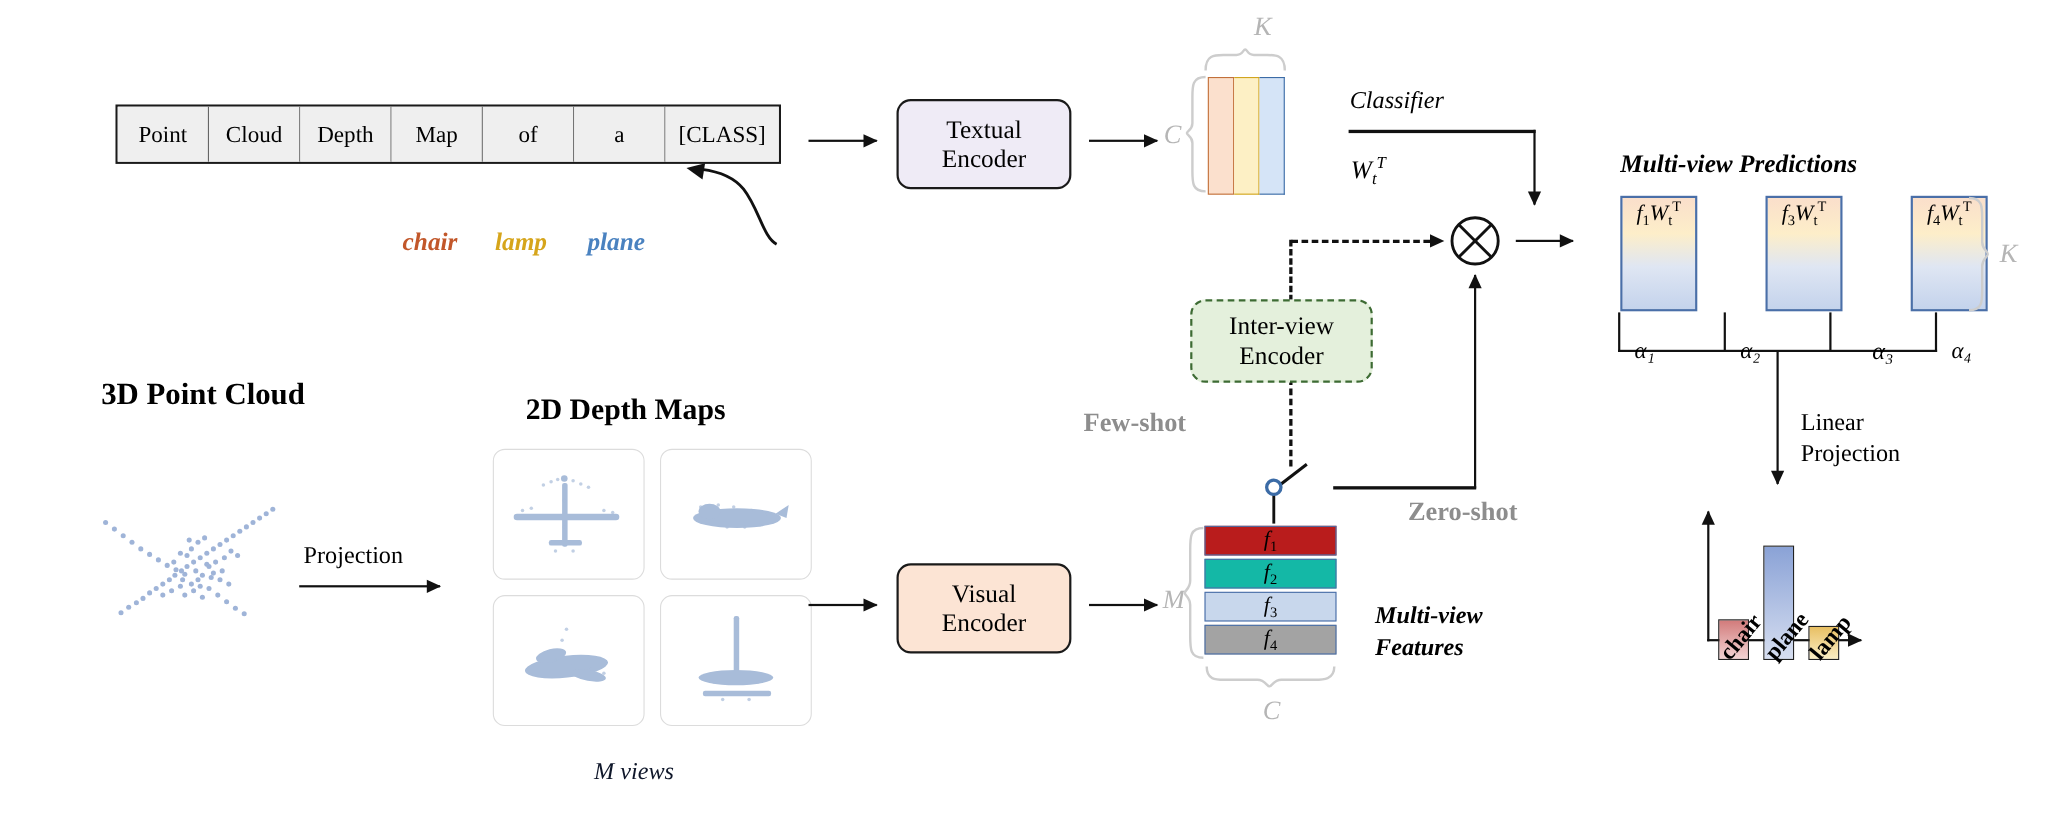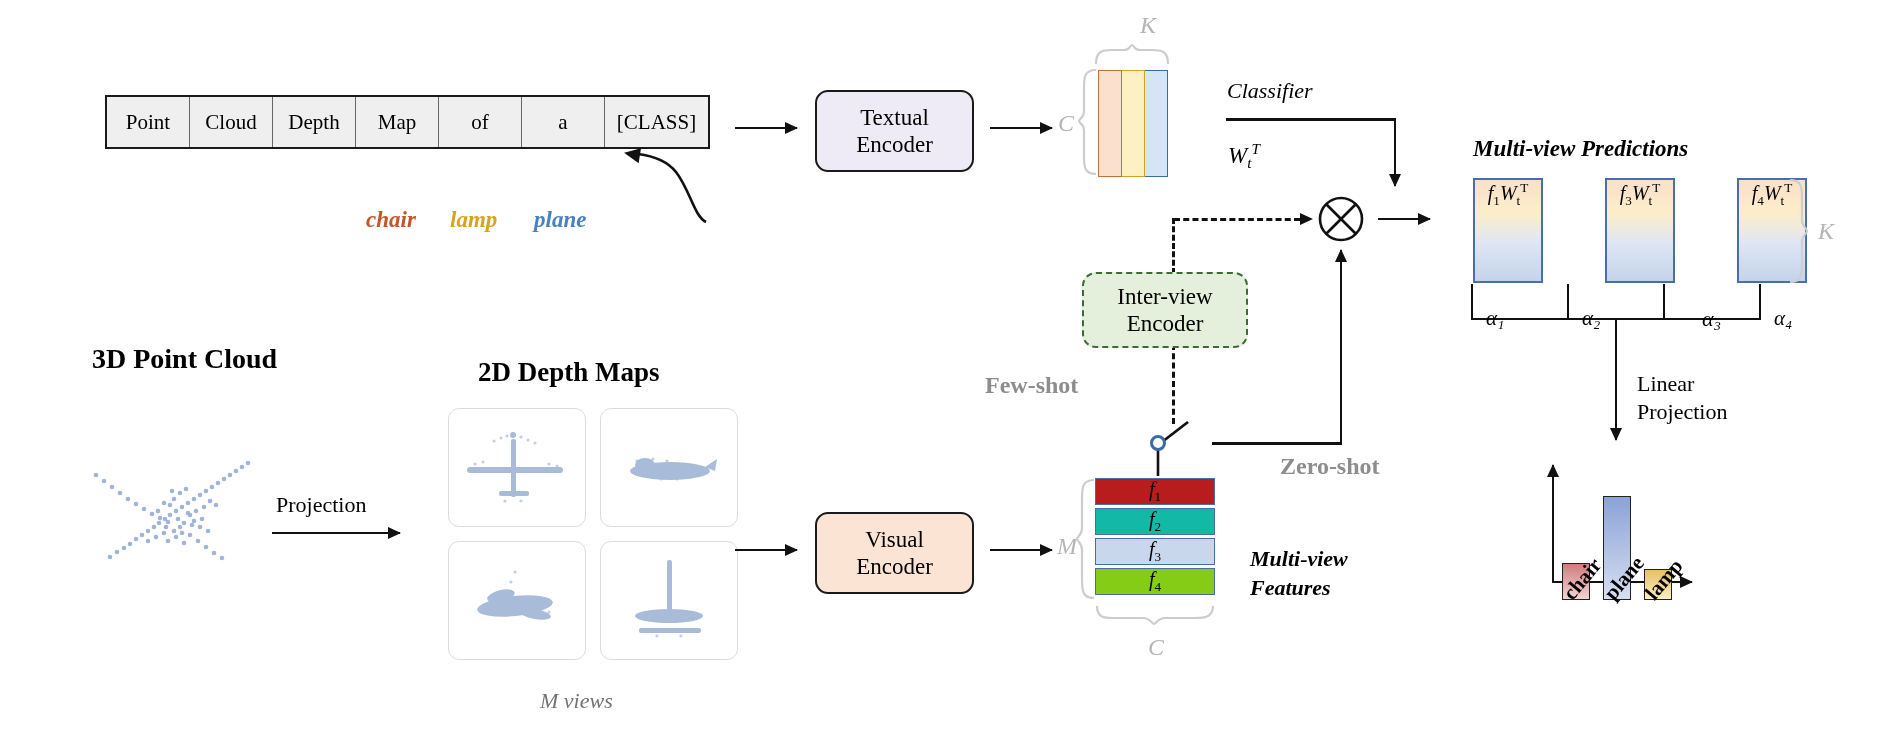--- a/index.html
+++ b/index.html
@@ -355,21 +355,21 @@
             <circle cx="68" cy="58" r="1.6"></circle>
           <circle cx="48" cy="78" r="1.6"></circle>
             <circle cx="88" cy="78" r="1.6"></circle>
             <circle cx="56" cy="94" r="1.6"></circle>
           <circle cx="80" cy="94" r="1.6"></circle>
         </g>
       </g>
     </svg>
   </div>
 </div>
-<div class="abs" style="left:540px;top:688px;font-style:italic;font-size:22px;color:#737373">M views</div>
+<div class="abs" style="left:540px;top:688px;font-style:italic;font-size:22px;color:#0f172a">M views</div>
 
 <div class="arrow" style="left:735px;top:549px;width:62px"></div>
 
 <div id="visual-encoder" class="abs encoder">
   <span>Visual</span>
   <span>Encoder</span>
 </div>
 
 <div class="arrow" style="left:990px;top:549px;width:62px"></div>
 
@@ -381,21 +381,21 @@
 <div id="feature-stack" class="abs">
   <div class="frow" style="background:#b91c1c">
       <span><span style="font-style:italic">f</span><sub>1</sub></span>
     </div>
   <div class="frow" style="background:#14b8a6">
       <span><span style="font-style:italic">f</span><sub>2</sub></span>
     </div>
   <div class="frow" style="background:#c8d7ec">
       <span><span style="font-style:italic">f</span><sub>3</sub></span>
     </div>
-  <div class="frow" style="background:#84cc16">
+  <div class="frow" style="background:#a3a3a3">
       <span><span style="font-style:italic">f</span><sub>4</sub></span>
     </div>
 </div>
 
 <svg class="abs" style="left:1095px;top:604px;width:122px;height:22px;overflow:visible">
   <path d="M2 2 C2 14 10 14 18 14 L48 14 C55 14 57 20 59 20 C61 20 63 14 70 14 L100 14 C108 14 118 14 118 2" fill="none" stroke="#cdcdcd" stroke-width="2.2"></path>
 </svg>
 <div class="abs dim" style="left:1148px;top:634px">C</div>
 
 <div class="abs lbl-italic" style="left:1250px;top:545px;font-weight:bold;line-height:1.3">

